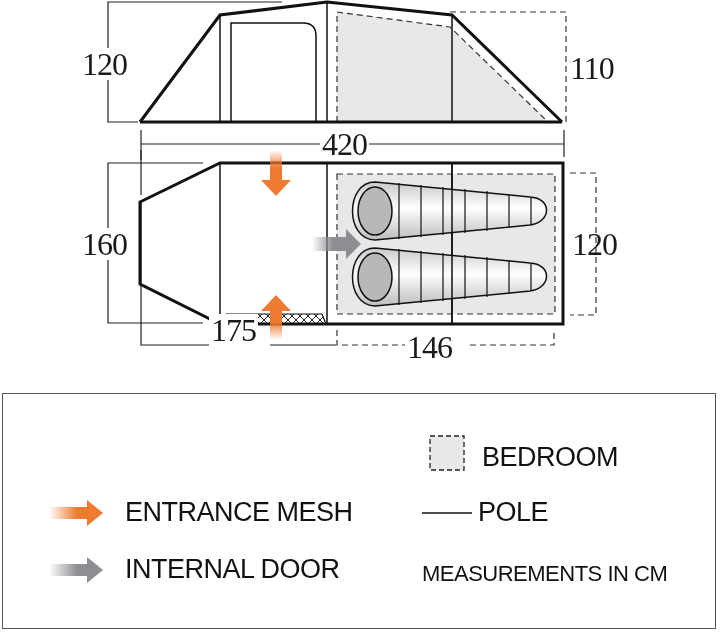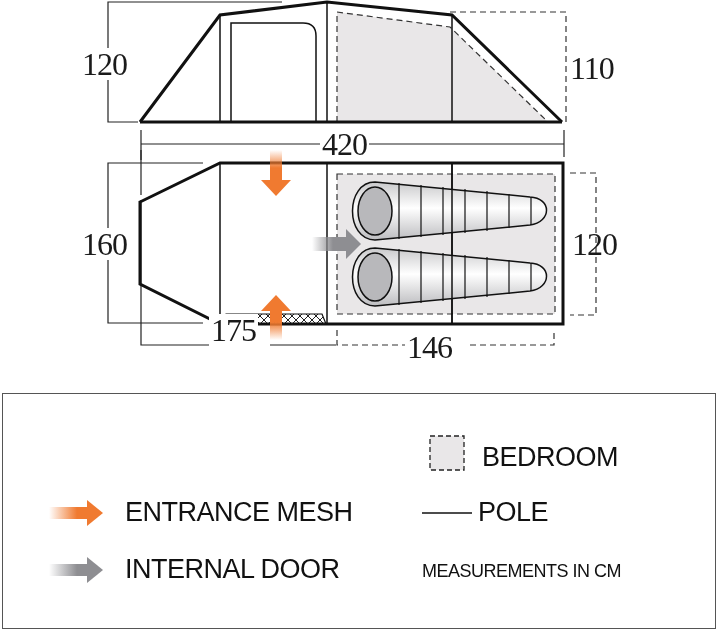--- a/index.html
+++ b/index.html
@@ -2,21 +2,21 @@
 <html><head>
   <meta charset="utf-8">
   <style>
     html, body { margin: 0; padding: 0; background: #ffffff; }
     body { width: 720px; height: 633px; position: relative; overflow: hidden; font-family: "Liberation Sans", sans-serif; color: #111; }
     .diagram { position: absolute; left: 0; top: 0; width: 720px; height: 380px; }
     .dim { position: absolute; font-family: Liberation Serif, serif; font-size: 32px; color: #1a1a1a; letter-spacing: -1px; background: #fff; line-height: 1; padding: 0 2px; }
     .legend { position: absolute; left: 2px; top: 393px; width: 714px; height: 236px; border: 1.5px solid #555; box-sizing: border-box; background: #fff; }
     .leg-item { position: absolute; display: flex; align-items: center; }
     .leg-label { font-family: "Liberation Sans", sans-serif; font-size: 27px; color: #111; letter-spacing: -0.5px; }
-    .leg-note { font-family: "Liberation Sans", sans-serif; font-size: 18px; color: #111; letter-spacing: -0.5px; }
+    .leg-note { font-family: "Liberation Sans", sans-serif; font-size: 22px; color: #111; letter-spacing: -0.5px; }
   </style>
 </head>
 <body>
 
 <div class="diagram">
   <svg width="720" height="380" viewBox="0 0 720 380" xmlns="http://www.w3.org/2000/svg">
     <defs>
       <linearGradient id="orangeDown" x1="0" y1="0" x2="0" y2="1">
         <stop offset="0" stop-color="#f07a30" stop-opacity="0"></stop>
         <stop offset="0.6" stop-color="#f07a30" stop-opacity="1"></stop>

